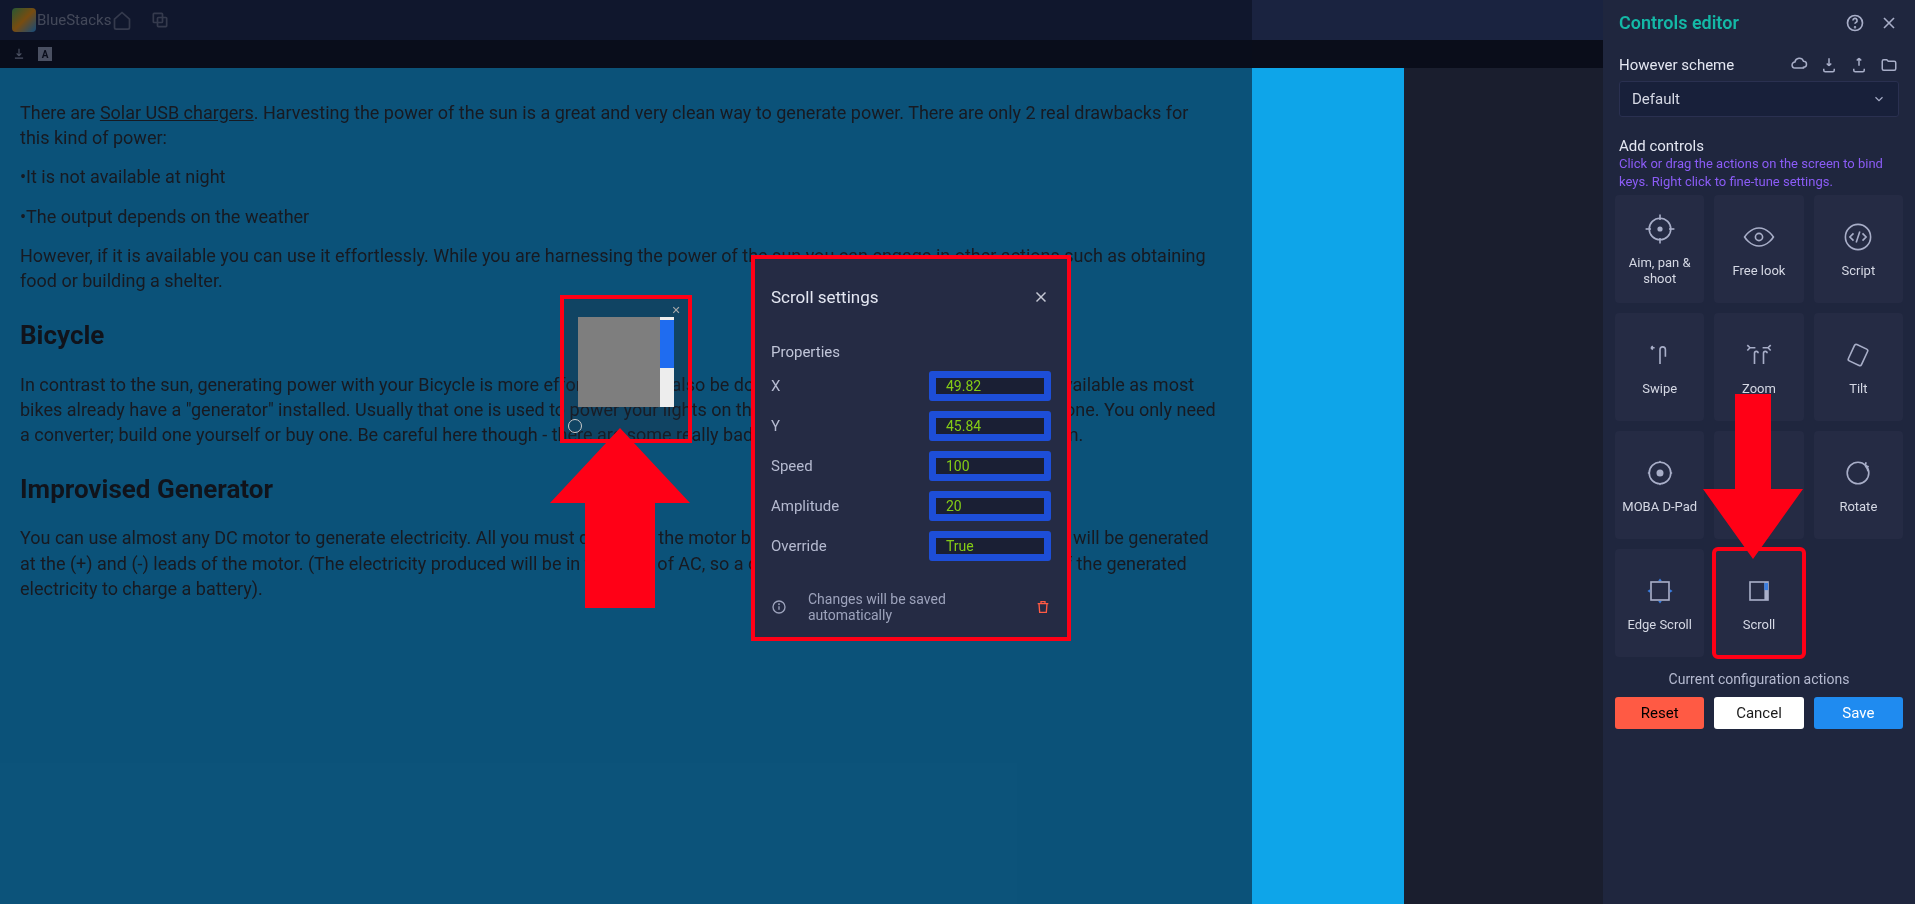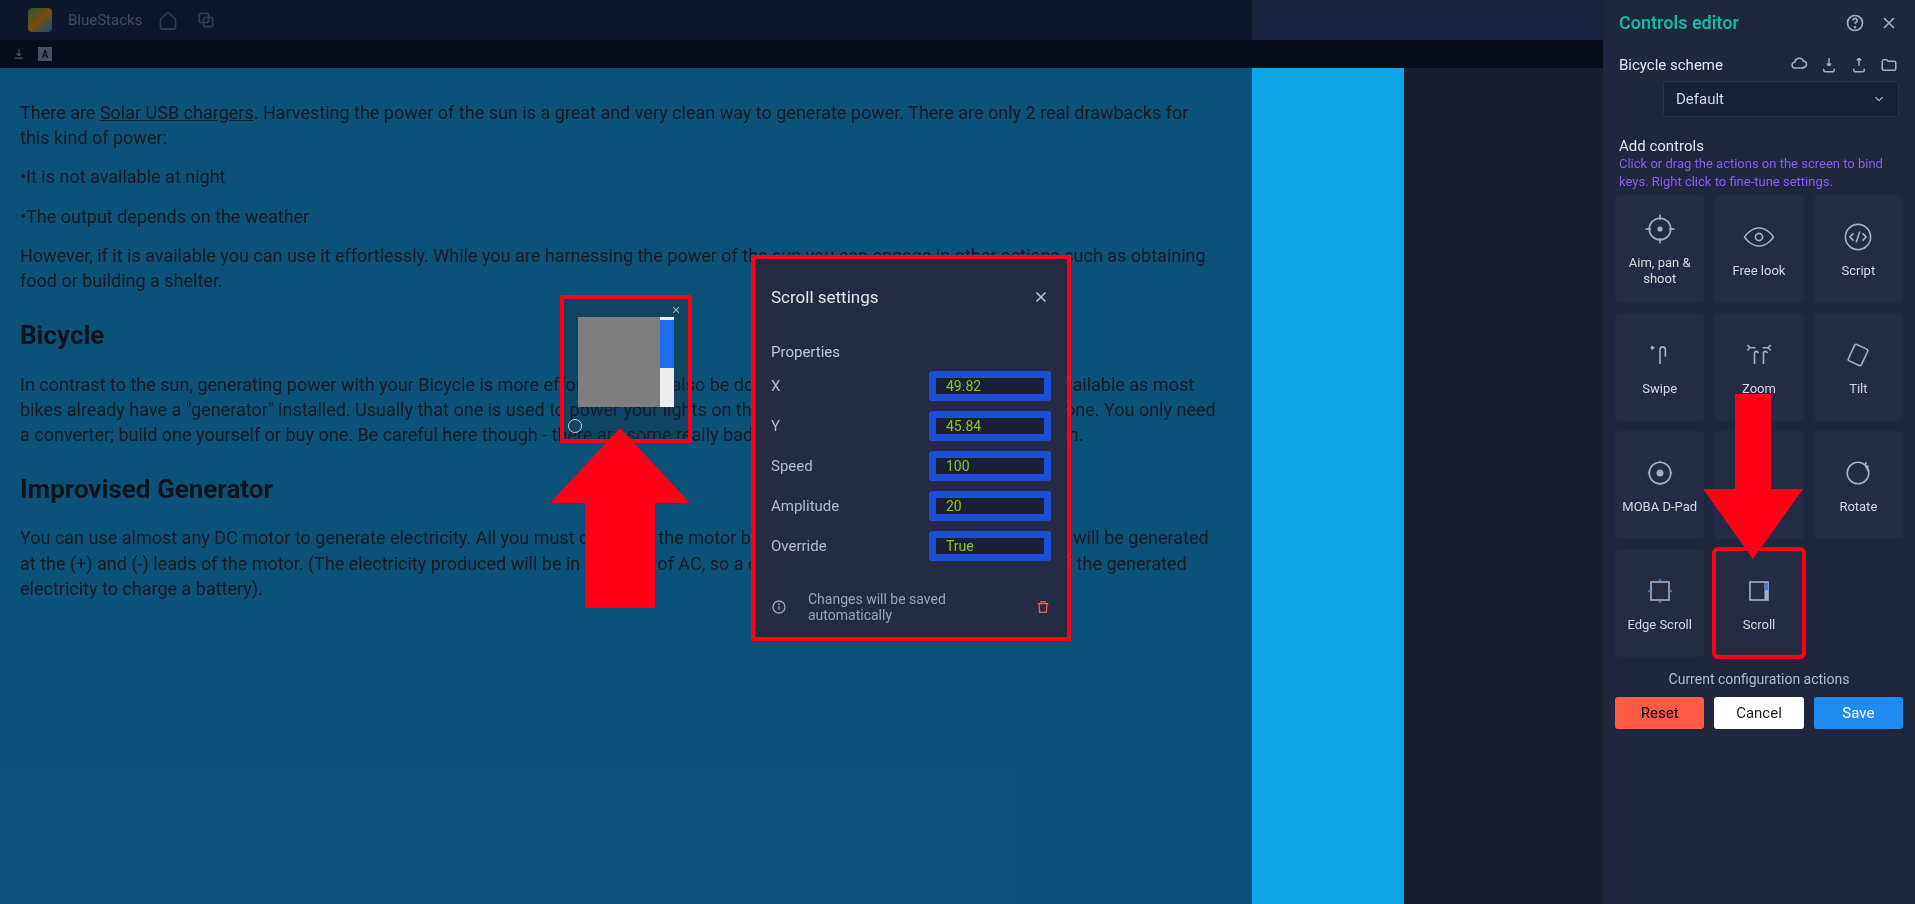--- a/index.html
+++ b/index.html
@@ -1,19 +1,19 @@
 <!DOCTYPE html>
 <html><head>
 <meta charset="utf-8">
 <style>
 * { margin: 0; padding: 0; box-sizing: border-box; font-family: -apple-system, BlinkMacSystemFont, "Segoe UI", Roboto, sans-serif; }
 body { background: #1a1e2e; color: #c5c8d4; width: 1915px; height: 904px; overflow: hidden; position: relative; }
 
 
-.titlebar { height: 40px; background: #1a2340; display: flex; align-items: center; padding: 0 28px; gap: 16px; }
+.titlebar { height: 40px; background: #1a2340; display: flex; align-items: center; padding: 0 12px; gap: 1px; }
 .titlebar-logo { width: 24px; height: 24px; background: linear-gradient(135deg, #4caf50 0%, #ff9800 50%, #2196f3 100%); border-radius: 4px; }
 .titlebar-title { color: #8a8fa3; font-size: 15px; }
 .titlebar-icons { display: flex; gap: 18px; margin-left: auto; align-items: center; }
 .titlebar-icons-right { display: flex; gap: 18px; margin-left: auto; }
 .tb-icon { width: 20px; height: 20px; color: #6a7088; display: flex; align-items: center; justify-content: center; cursor: pointer; }
 .titlebar-spacer { flex: 1; }
 
 
 .statusbar { height: 28px; background: #0a0d1a; display: flex; align-items: center; padding: 0 12px; justify-content: space-between; }
 .statusbar-left { display: flex; gap: 12px; align-items: center; }
@@ -55,21 +55,21 @@
 
 .sidebar { position: absolute; right: 0; top: 0; width: 312px; bottom: 0; background: #1f263e; display: flex; flex-direction: column; }
 .sidebar-header { display: flex; align-items: center; justify-content: space-between; padding: 12px 16px; }
 .sidebar-title { font-size: 18px; color: #14b8a6; font-weight: 600; }
 .sidebar-header-icons { display: flex; gap: 14px; }
 .sidebar-section { padding: 10px 16px; }
 .sidebar-subtitle { font-size: 15px; color: #e4e7f2; }
 .scheme-row { display: flex; gap: 10px; align-items: center; margin-bottom: 6px; }
 .scheme-row .sidebar-subtitle { margin: 0; flex: 1; }
 .scheme-icons { display: flex; gap: 10px; }
-.scheme-select { background: #18203a; border: 1px solid #2a3050; color: #d5d8e4; padding: 8px 12px; font-size: 15px; border-radius: 3px; display: flex; justify-content: space-between; align-items: center; cursor: pointer; margin-left: 44px; }
+.scheme-select { background: #18203a; border: 1px solid #2a3050; color: #d5d8e4; padding: 8px 12px; font-size: 15px; border-radius: 3px; display: flex; justify-content: space-between; align-items: center; cursor: pointer; }
 .add-hint { font-size: 13px; color: #8b5cf6; line-height: 1.4; }
 .controls-grid { display: grid; grid-template-columns: repeat(3, 1fr); gap: 10px; padding: 0 12px; }
 .control-tile { background: #252b44; border-radius: 4px; height: 108px; display: flex; flex-direction: column; align-items: center; justify-content: center; gap: 8px; cursor: pointer; position: relative; }
 .control-tile.highlighted { outline: 4px solid #ff0016; outline-offset: -2px; }
 .control-icon { width: 36px; height: 36px; color: #a8aec8; display: flex; align-items: center; justify-content: center; }
 .control-label { font-size: 13px; color: #d5d8e4; text-align: center; line-height: 1.25; padding: 0 6px; }
 .config-hint { text-align: center; font-size: 14px; color: #b5bad0; padding: 14px 0 10px; }
 .sidebar-footer { display: flex; gap: 10px; padding: 0 12px 14px; }
 .btn { flex: 1; height: 32px; border-radius: 3px; font-size: 15px; border: none; cursor: pointer; }
 .btn-reset { background: #ff5a44; color: #000000; }
@@ -243,21 +243,21 @@
           <svg viewBox="0 0 24 24" width="20" height="20" stroke="#a8aec8" stroke-width="2">
             <line x1="6" y1="6" x2="18" y2="18"></line>
             <line x1="6" y1="18" x2="18" y2="6"></line>
           </svg>
         </span>
     </div>
   </div>
 
   <div class="sidebar-section">
     <div class="scheme-row">
-      <div class="sidebar-subtitle">Bicycle scheme</div>
+      <div class="sidebar-subtitle">However scheme</div>
       <div class="scheme-icons">
         <span class="tb-icon">
             <svg viewBox="0 0 24 24" width="18" height="18" fill="none" stroke="#a8aec8" stroke-width="2">
               <path d="M18 15a4 4 0 0 0 0-8 6 6 0 0 0-11.5 1A4 4 0 0 0 7 16h11z"></path>
             </svg>
           </span>
         <span class="tb-icon">
             <svg viewBox="0 0 24 24" width="18" height="18" fill="none" stroke="#a8aec8" stroke-width="2">
               <path d="M12 3v10m0 0l-3-3m3 3l3-3M5 17v2a2 2 0 0 0 2 2h10a2 2 0 0 0 2-2v-2"></path>
             </svg>

